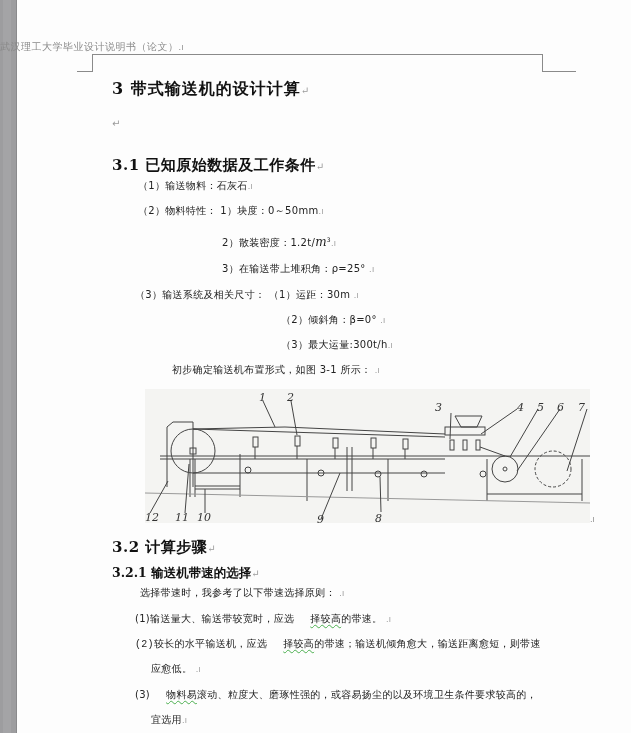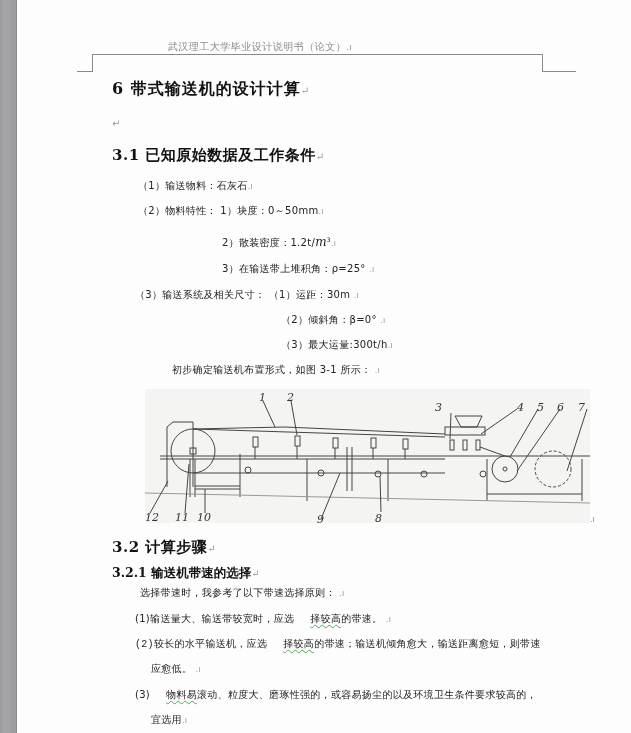--- a/index.html
+++ b/index.html
@@ -13,21 +13,21 @@
       position: absolute; left: 0; top: 0; width: 16px; height: 733px;
       background: #9d9d9f;
       border-right: 1px solid #8a8a8c;
     }
     .left-bar .inner {
       position: absolute; left: 3px; top: 0; width: 8px; height: 733px;
       background: #a4a4a6;
     }
 
     .header-text {
-      position: absolute; left: 0; width: 520px; top: 40px; text-align: center;
+      position: absolute; left: 0; width: 520px; top: 40px; 
       font-size: 10px; color: #8a8a8a; letter-spacing: 0.5px;
     }
     .hdr-line { position: absolute; background: #8a8a8a; }
     .mark { font-size: 8px; color: #888; }
 
     .h1 {
       position: absolute; left: 112px; top: 79px;
       font-family: "DejaVu Serif", "Liberation Serif", serif;
       font-size: 16px; font-weight: bold; color: #111; letter-spacing: 1px;
     }
@@ -70,25 +70,25 @@
   <span>武汉理工大学毕业设计说明书（论文）</span><span class="mark">.ı</span>
 </div>
 
 <div class="hdr-line" style="left:92px; top:54px; width:369px; height:1px; left:92px; width:450px;"></div>
 <div class="hdr-line" style="left:92px; top:54px; width:1px; height:17px;"></div>
 <div class="hdr-line" style="left:77px; top:71px; width:16px; height:1px;"></div>
 <div class="hdr-line" style="left:542px; top:54px; width:1px; height:17px;"></div>
 <div class="hdr-line" style="left:542px; top:71px; width:34px; height:1px;"></div>
 
 <div class="h1">
-  <span>6  带式输送机的设计计算</span><span class="pilcrow">↵</span>
+  <span>3  带式输送机的设计计算</span><span class="pilcrow">↵</span>
 </div>
 <div class="empty-para">↵</div>
 
-<div class="h2" style="top:146px;">
+<div class="h2" style="top:156px;">
   <span>3.1 已知原始数据及工作条件</span><span class="pilcrow">↵</span>
 </div>
 
 <div class="line" style="left:138px; top:179px;">
   <span>（1）输送物料：石灰石</span><span class="pm">.ı</span>
 </div>
 <div class="line" style="left:138px; top:204px;">
   <span>（2）物料特性：  1）块度：0～50mm</span><span class="pm">.ı</span>
 </div>
 <div class="line" style="left:222px; top:235px;">

